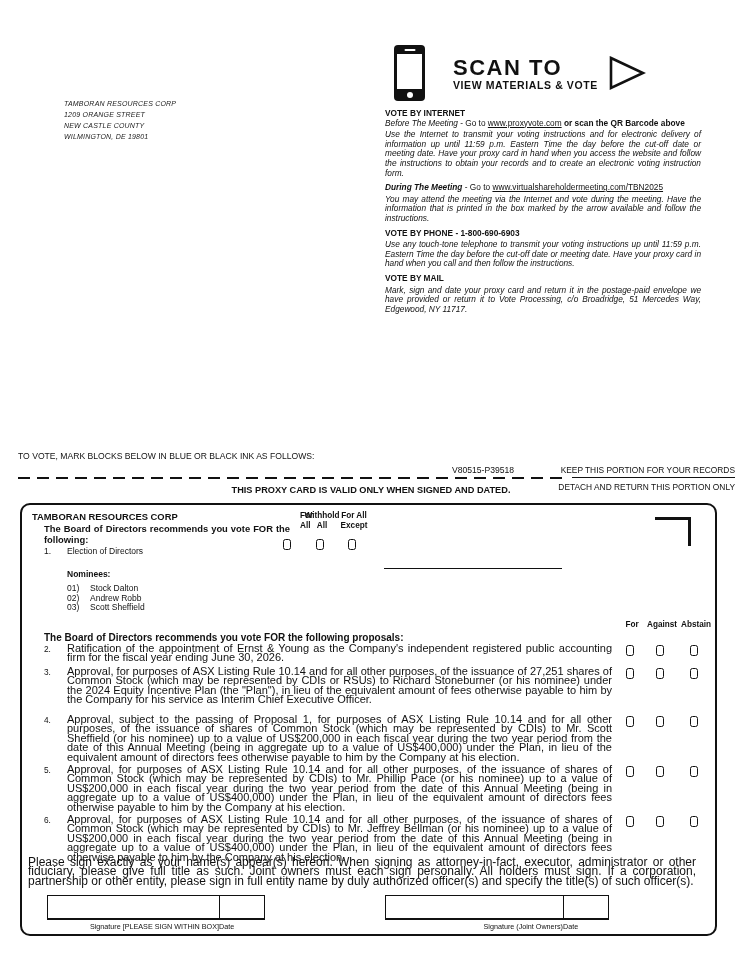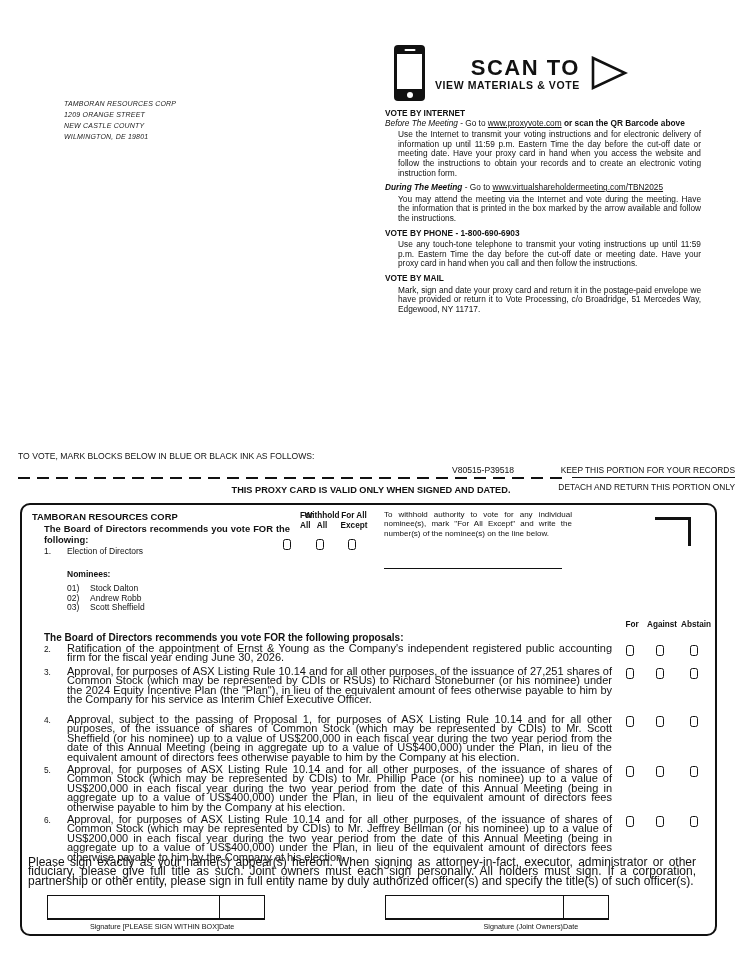--- a/index.html
+++ b/index.html
@@ -15,28 +15,28 @@
 
   
   .address { position:absolute; left:64px; top:98px; font-size:7px; font-style:italic; line-height:11px; letter-spacing:.2px; color:#222; }
 
   
   .scan-banner { position:absolute; left:394px; top:45px; display:flex; align-items:center; }
   .phone { position:relative; width:31px; height:56px; background:#111; border-radius:4px; }
   .phone .screen { position:absolute; left:3px; right:3px; top:9px; bottom:12px; background:#fff; }
   .phone .speaker { position:absolute; top:3.5px; left:50%; transform:translateX(-50%); width:11px; height:2.5px; background:#fff; border-radius:1px; }
   .phone .home { position:absolute; bottom:3px; left:50%; transform:translateX(-50%); width:6px; height:6px; background:#fff; border-radius:50%; }
-  .scan-text { margin-left:10px; text-align:right; }
+  .scan-text { margin-left:28px; text-align:left; }
   .scan-line1 { font-weight:bold; font-size:22px; letter-spacing:1.5px; line-height:23px; }
   .scan-line2 { font-weight:bold; font-size:10.5px; letter-spacing:.6px; }
   .tri { margin-left:10px; }
 
   
   .vote-info { position:absolute; left:385px; top:106px; width:316px; font-size:8.3px; line-height:9.6px; text-align:justify; }
-  .vote-info p { margin:2px 0 5px 13px; }
+  .vote-info p { margin:2px 0 5px 0;font-style:italic; }
   .vi-h { font-weight:bold; margin-top:3px; }
   .vi-line { margin-bottom:2px; }
 
   
   .mark-instruction { position:absolute; left:18px; top:451px; font-size:8.6px; }
   .control-code { position:absolute; left:430px; top:465px; width:106px; text-align:center; font-size:8.6px; }
   .keep-records { position:absolute; right:7px; top:465px; font-size:8.4px; }
   .dash-line { position:absolute; left:18px; top:477px; width:548px; height:2px;
                background:repeating-linear-gradient(90deg,#111 0 12px,transparent 12px 19px); }
   .records-divider { position:absolute; left:572px; right:7px; top:477px; border-top:1.5px solid #111; }
@@ -151,21 +151,20 @@
     <div class="item1-num">1.</div>
     <div class="item1-label">Election of Directors</div>
 
     <div class="nominees-head">Nominees:</div>
     <div class="nominees">
       <div><span class="num">01)</span><span>Stock Dalton</span></div>
       <div><span class="num">02)</span><span>Andrew Robb</span></div>
       <div><span class="num">03)</span><span>Scott Sheffield</span></div>
     </div>
 
-    <div class="withhold-note">To withhold authority to vote for any individual nominee(s), mark "For All Except" and write the number(s) of the nominee(s) on the line below.</div>
     <div class="write-line"></div>
     <div class="corner-mark"></div>
 
     <div class="prop-rec">The Board of Directors recommends you vote FOR the following proposals:</div>
     <div class="vote-header">
       <span class="vh-for">For</span>
       <span class="vh-against">Against</span>
       <span class="vh-abstain">Abstain</span>
     </div>
 

